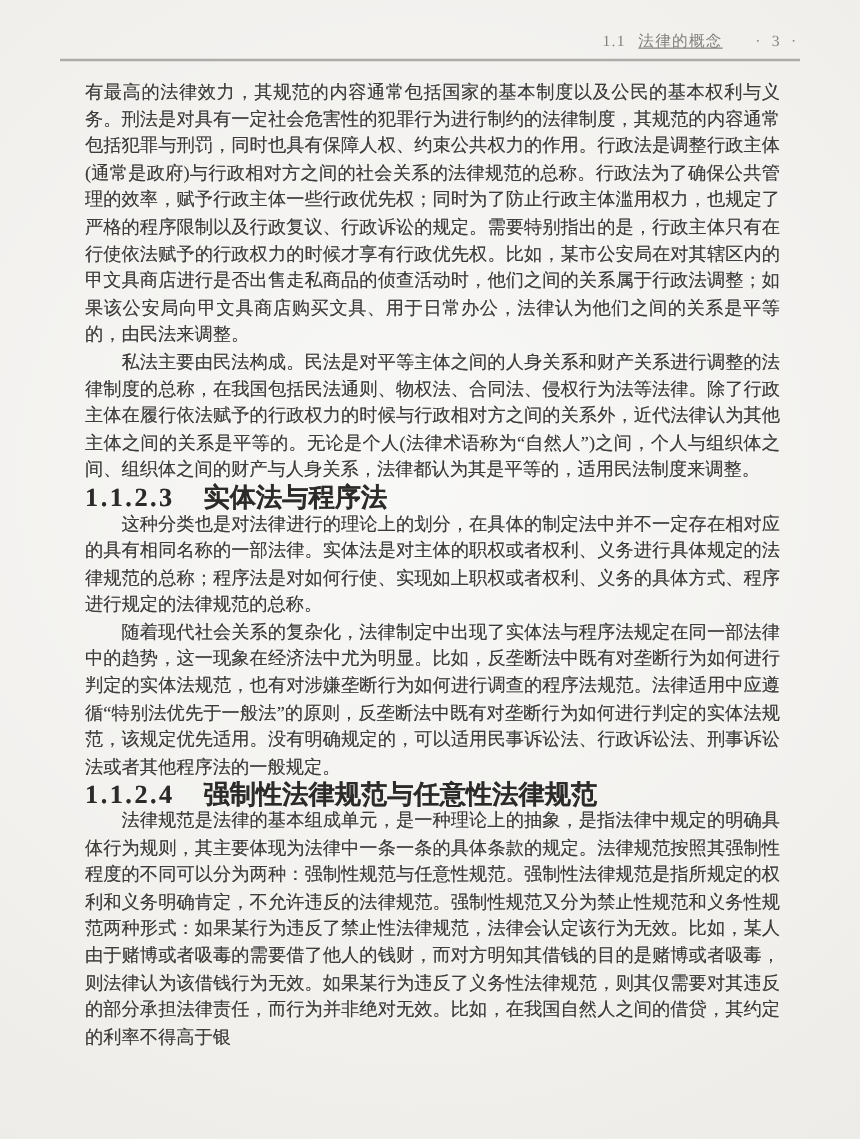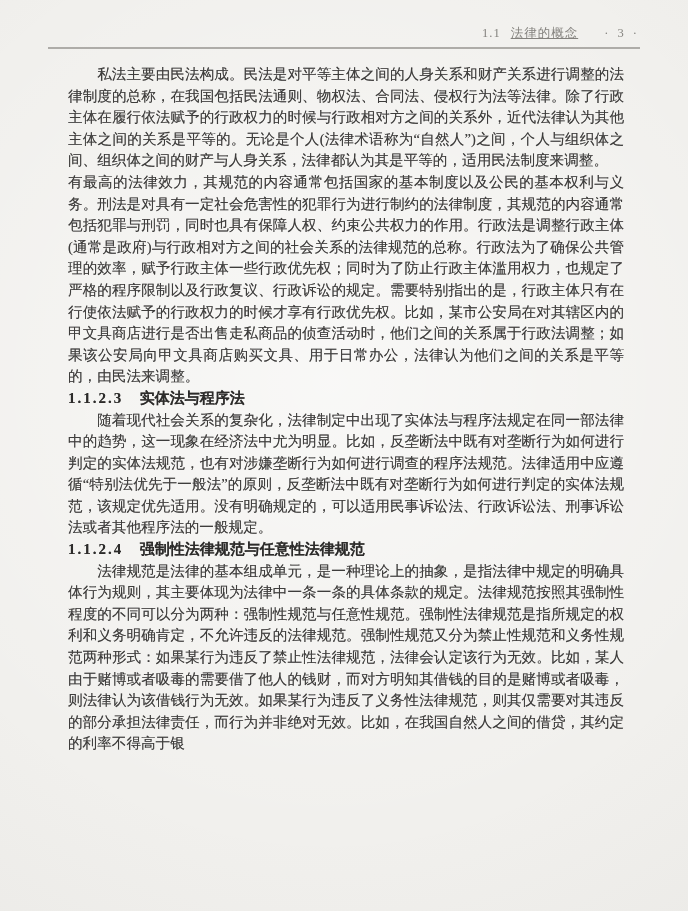--- a/index.html
+++ b/index.html
@@ -39,49 +39,50 @@
     font-size: 14.6px;
     line-height: 21.6px;
     text-align: justify;
     text-justify: inter-ideograph;
     text-shadow: 0 0 0.5px rgba(62,61,60,0.55);
   }
   .para { margin: 0; }
   .para.indent { text-indent: 2em; }
   h3.heading {
     margin: 0;
-    font-size: 15px;
+    font-size: 21px;
     line-height: 21.6px;
     font-weight: bold;
     color: #2c2b2a;
     text-shadow: 0 0 0.5px rgba(44,43,42,0.6);
   }
   h3.heading .h-num { letter-spacing: 2px; margin-right: 1.1em; }
 </style>
 </head>
 <body>
 
 <div class="page">
 
   <div class="page-header">
     <span class="sec-num">1.1</span>
     <span class="sec-title">法律的概念</span>
     <span class="page-num">· 3 ·</span>
   </div>
 
   <div class="body-text">
 
+    <p class="para">有最高的法律效力，其规范的内容通常包括国家的基本制度以及公民的基本权利与义务。刑法是对具有一定社会危害性的犯罪行为进行制约的法律制度，其规范的内容通常包括犯罪与刑罚，同时也具有保障人权、约束公共权力的作用。行政法是调整行政主体(通常是政府)与行政相对方之间的社会关系的法律规范的总称。行政法为了确保公共管理的效率，赋予行政主体一些行政优先权；同时为了防止行政主体滥用权力，也规定了严格的程序限制以及行政复议、行政诉讼的规定。需要特别指出的是，行政主体只有在行使依法赋予的行政权力的时候才享有行政优先权。比如，某市公安局在对其辖区内的甲文具商店进行是否出售走私商品的侦查活动时，他们之间的关系属于行政法调整；如果该公安局向甲文具商店购买文具、用于日常办公，法律认为他们之间的关系是平等的，由民法来调整。</p>
+
     <p class="para indent">私法主要由民法构成。民法是对平等主体之间的人身关系和财产关系进行调整的法律制度的总称，在我国包括民法通则、物权法、合同法、侵权行为法等法律。除了行政主体在履行依法赋予的行政权力的时候与行政相对方之间的关系外，近代法律认为其他主体之间的关系是平等的。无论是个人(法律术语称为“自然人”)之间，个人与组织体之间、组织体之间的财产与人身关系，法律都认为其是平等的，适用民法制度来调整。</p>
-
-    <p class="para">有最高的法律效力，其规范的内容通常包括国家的基本制度以及公民的基本权利与义务。刑法是对具有一定社会危害性的犯罪行为进行制约的法律制度，其规范的内容通常包括犯罪与刑罚，同时也具有保障人权、约束公共权力的作用。行政法是调整行政主体(通常是政府)与行政相对方之间的社会关系的法律规范的总称。行政法为了确保公共管理的效率，赋予行政主体一些行政优先权；同时为了防止行政主体滥用权力，也规定了严格的程序限制以及行政复议、行政诉讼的规定。需要特别指出的是，行政主体只有在行使依法赋予的行政权力的时候才享有行政优先权。比如，某市公安局在对其辖区内的甲文具商店进行是否出售走私商品的侦查活动时，他们之间的关系属于行政法调整；如果该公安局向甲文具商店购买文具、用于日常办公，法律认为他们之间的关系是平等的，由民法来调整。</p>
 
     <h3 class="heading">
       <span class="h-num">1.1.2.3</span><span class="h-title">实体法与程序法</span>
     </h3>
 
+    <p class="para indent">这种分类也是对法律进行的理论上的划分，在具体的制定法中并不一定存在相对应的具有相同名称的一部法律。实体法是对主体的职权或者权利、义务进行具体规定的法律规范的总称；程序法是对如何行使、实现如上职权或者权利、义务的具体方式、程序进行规定的法律规范的总称。</p>
 
 
     <p class="para indent">随着现代社会关系的复杂化，法律制定中出现了实体法与程序法规定在同一部法律中的趋势，这一现象在经济法中尤为明显。比如，反垄断法中既有对垄断行为如何进行判定的实体法规范，也有对涉嫌垄断行为如何进行调查的程序法规范。法律适用中应遵循“特别法优先于一般法”的原则，反垄断法中既有对垄断行为如何进行判定的实体法规范，该规定优先适用。没有明确规定的，可以适用民事诉讼法、行政诉讼法、刑事诉讼法或者其他程序法的一般规定。</p>
 
     <h3 class="heading">
       <span class="h-num">1.1.2.4</span><span class="h-title">强制性法律规范与任意性法律规范</span>
     </h3>
 
     <p class="para indent">法律规范是法律的基本组成单元，是一种理论上的抽象，是指法律中规定的明确具体行为规则，其主要体现为法律中一条一条的具体条款的规定。法律规范按照其强制性程度的不同可以分为两种：强制性规范与任意性规范。强制性法律规范是指所规定的权利和义务明确肯定，不允许违反的法律规范。强制性规范又分为禁止性规范和义务性规范两种形式：如果某行为违反了禁止性法律规范，法律会认定该行为无效。比如，某人由于赌博或者吸毒的需要借了他人的钱财，而对方明知其借钱的目的是赌博或者吸毒，则法律认为该借钱行为无效。如果某行为违反了义务性法律规范，则其仅需要对其违反的部分承担法律责任，而行为并非绝对无效。比如，在我国自然人之间的借贷，其约定的利率不得高于银</p>
 

